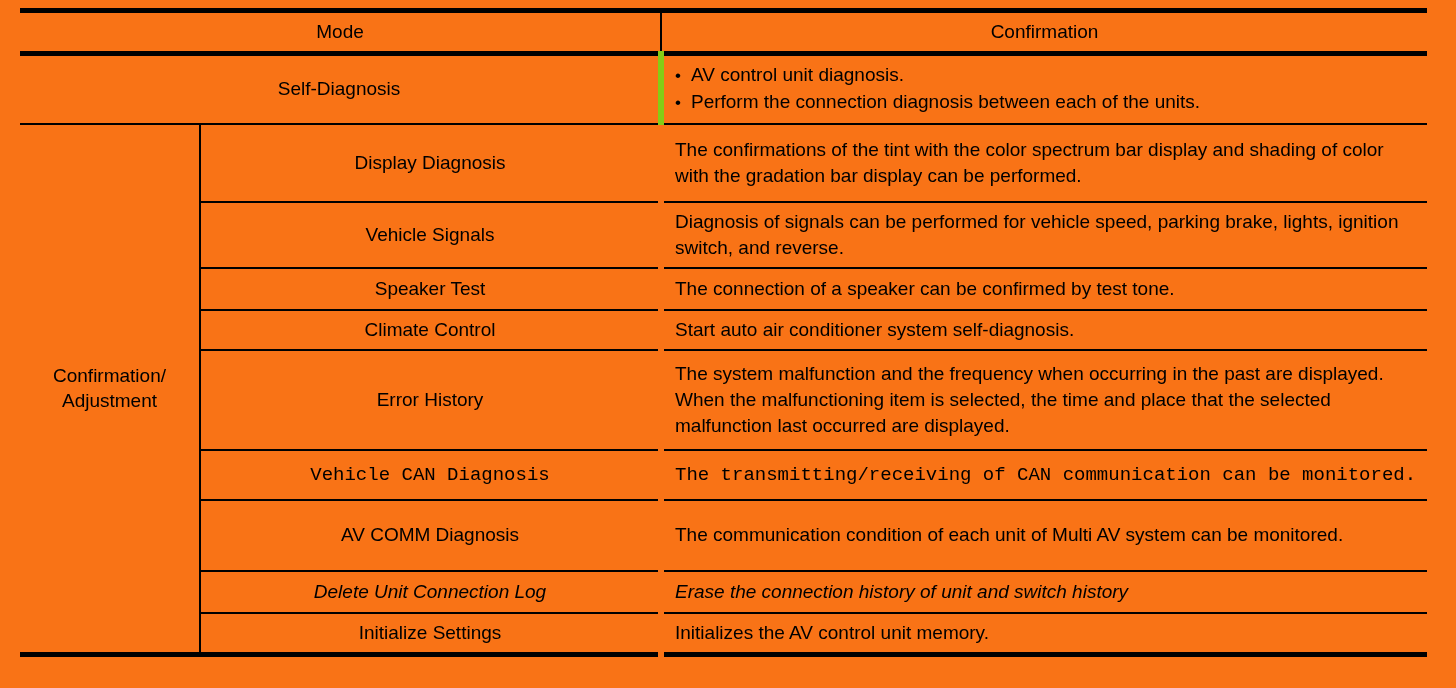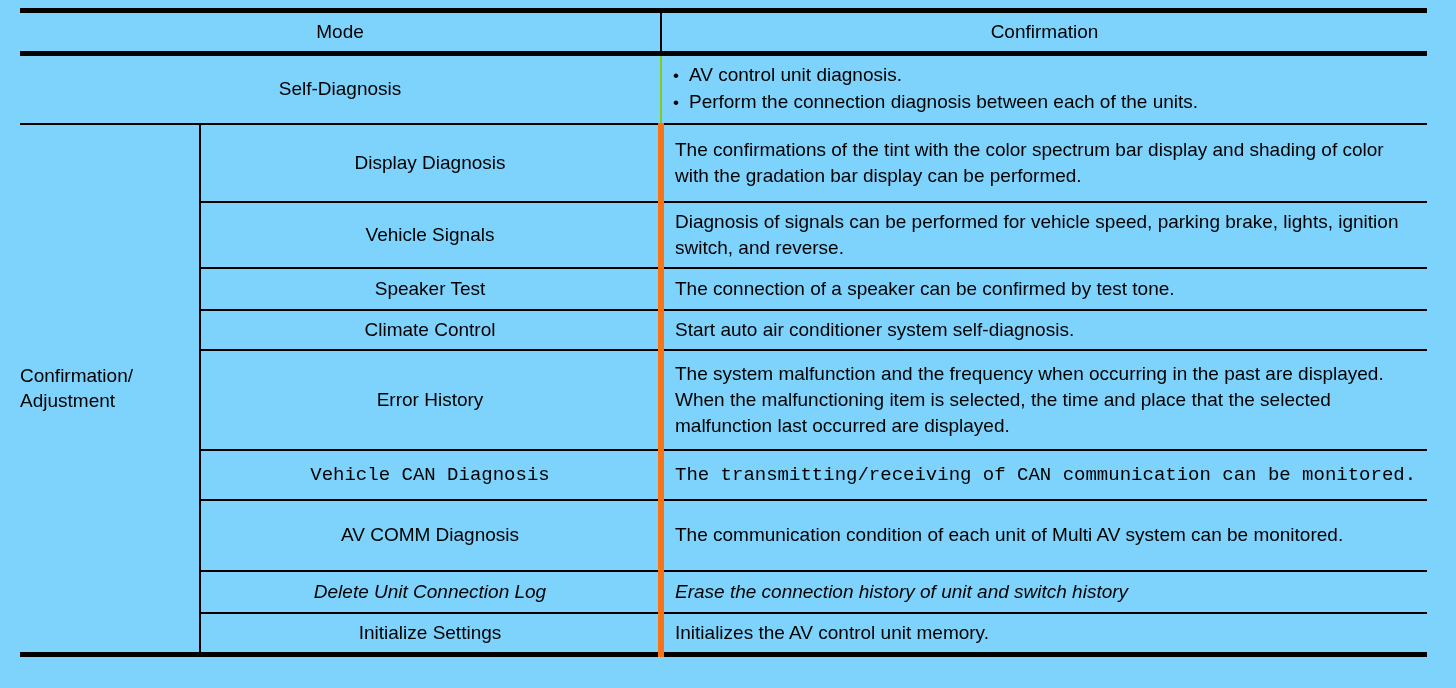--- a/index.html
+++ b/index.html
@@ -5,21 +5,21 @@
   html, body {
     margin: 0;
     padding: 0;
     background: #ffffff;
     color: #000000;
     font-family: "Liberation Sans", sans-serif;
   }
   .sheet {
     width: 1456px;
     height: 688px;
-    background: #7dd3fc;
+    background: #f97316;
     overflow: hidden;
   }
   table.mode-table {
     border-collapse: collapse;
     table-layout: fixed;
     width: 1407px;
     margin: 8px 0 0 20px;
     font-size: 19px;
     border-top: 5px solid #000;
     border-bottom: 5px solid #000;
@@ -40,24 +40,24 @@
 
   td {
     border-top: 2px solid #000;
     vertical-align: middle;
     padding: 0;
   }
   tr.r1 td { border-top: none; }
 
   td.mode-merged {
     text-align: center;
-    border-right: 2px solid #84cc16;
+    border-right: 6px solid #84cc16;
   }
   td.group-label {
-    text-align: left;
+    text-align: center;
     border-right: 2px solid #000;
     line-height: 25px;
   }
   td.mode-sub {
     text-align: center;
     padding-left: 1px;
     border-right: 6px solid #f97316;
   }
   td.desc {
     text-align: left;

